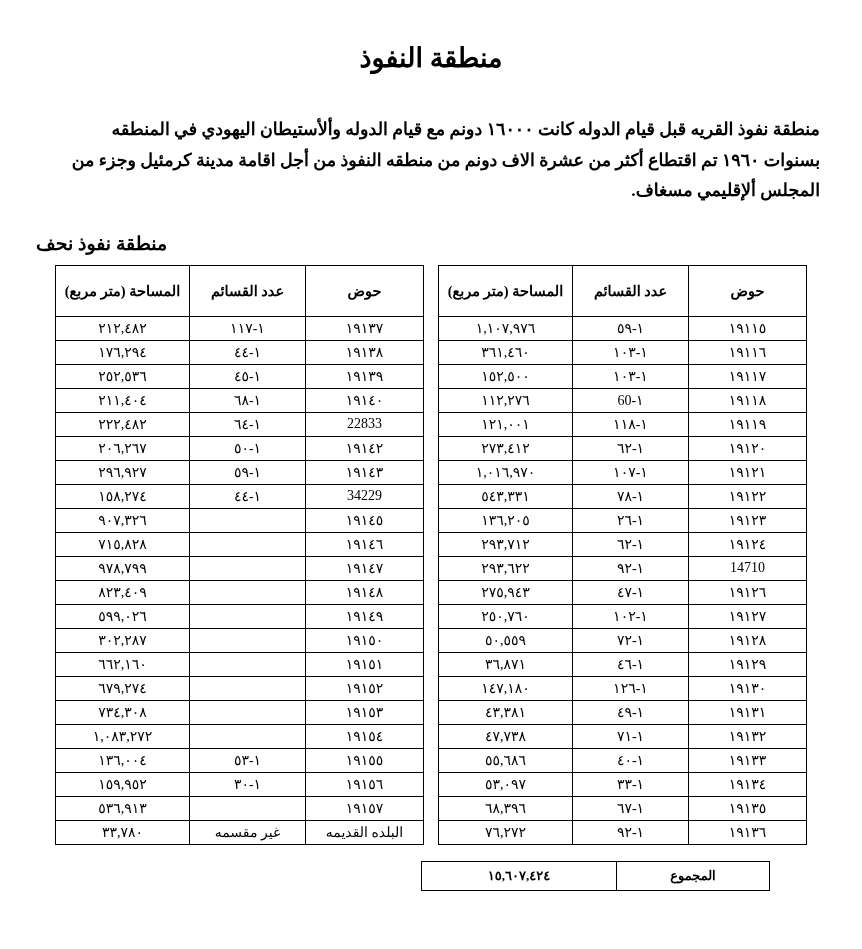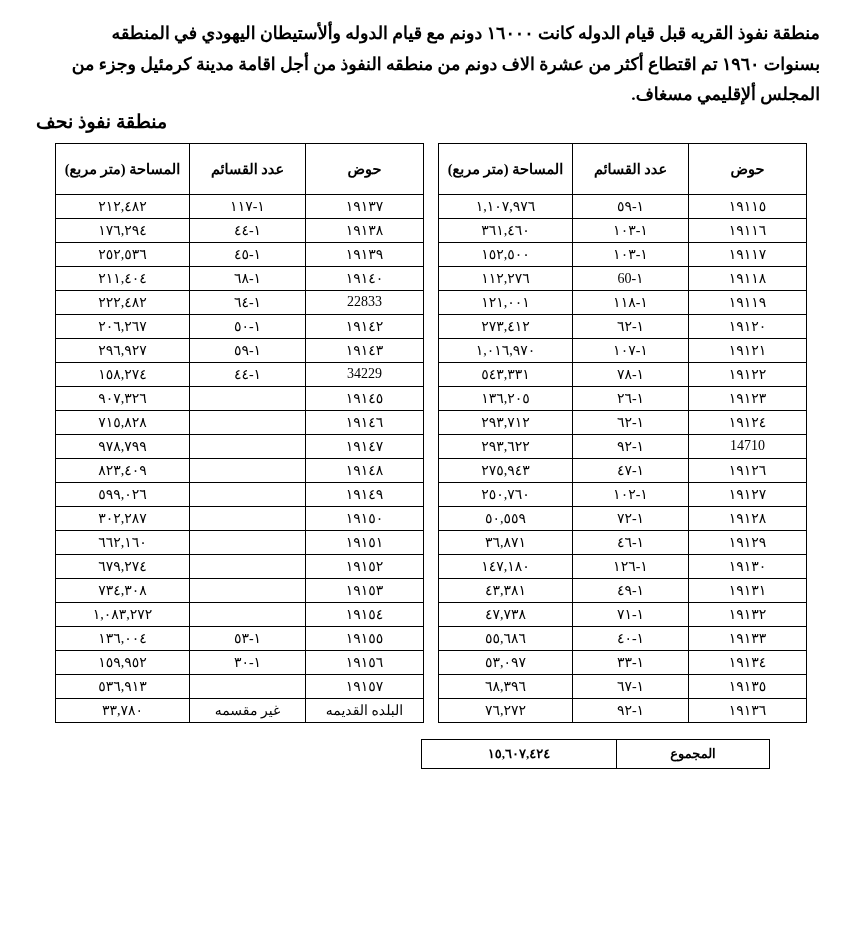--- a/index.html
+++ b/index.html
@@ -30,20 +30,21 @@
     margin-top: 24px;
     margin-bottom: 40px;
   }
   .intro {
     font-size: 17.5px;
     font-weight: bold;
     line-height: 1.75;
     text-align: right;
     direction: rtl;
     padding: 0 6px 0 24px;
+    margin-bottom: 26px;
   }
   .section-title {
     text-align: left;
     font-size: 19px;
     font-weight: bold;
     margin: 0 0 10px 0;
     padding-right: 60px;
   }
   .tables-wrap {
     display: flex;
@@ -100,20 +101,21 @@
     padding: 0 10px;
   }
   .total-label { width: 132px; }
   .total-value { width: 174px; }
 </style>
 </head>
 <body>
 
 <div class="page">
 
+  <div class="doc-title">منطقة النفوذ</div>
 
   <div class="intro">منطقة نفوذ القريه قبل قيام الدوله كانت ١٦٠٠٠ دونم  مع قيام الدوله وألأستيطان اليهودي في المنطقه بسنوات ١٩٦٠ تم اقتطاع أكثر من عشرة الاف دونم من منطقه النفوذ من أجل اقامة مدينة كرمئيل وجزء من المجلس ألإقليمي مسغاف.</div>
 
   <div class="section-title">منطقة نفوذ نحف</div>
 
   <div class="tables-wrap">
 
     <table class="land">
       <colgroup>
         <col class="c-hawd">

